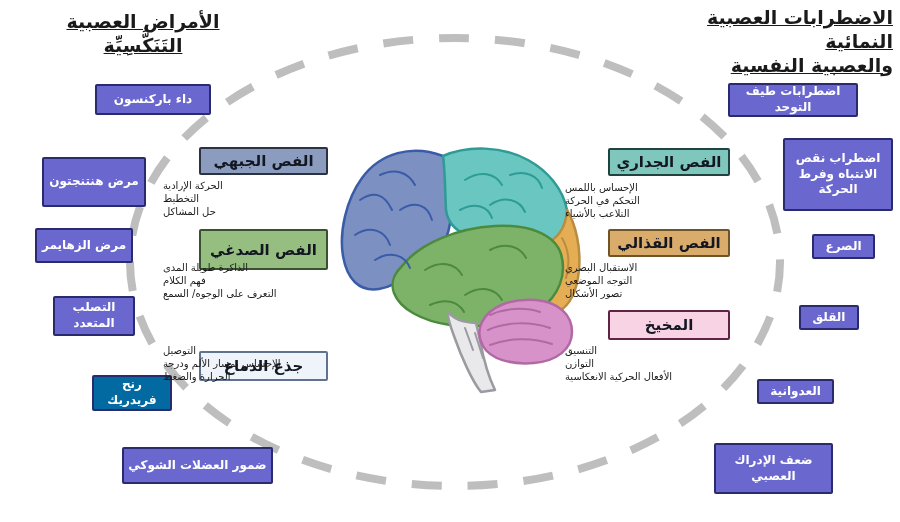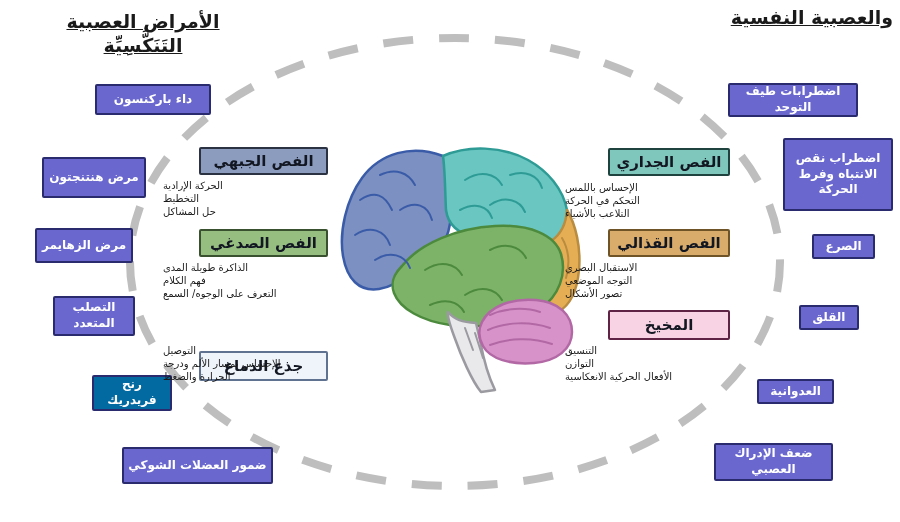--- a/index.html
+++ b/index.html
@@ -44,45 +44,46 @@
 </style>
 </head>
 <body>
 
 <svg id="ellipse-layer" width="900" height="522" viewBox="0 0 900 522">
   <ellipse cx="455" cy="262" rx="325" ry="224" fill="none" stroke-width="8" stroke-dasharray="30 26" stroke-linecap="butt" stroke="#bebebe"></ellipse>
 </svg>
 
 <div class="abs title" style="left:28px;top:10px;width:230px;text-align:center;">الأمراض العصبية التَنَكُّسِيِّة</div>
 <div class="abs title" style="right:7px;top:6px;width:240px;text-align:right;">
+  <div>الاضطرابات العصبية النمائية</div>
   <div>والعصبية النفسية</div>
 </div>
 
 <div class="disease-box" style="left: 95px; top: 84px; width: 116px; height: 31px; background-color: rgb(106, 104, 206);">داء باركنسون</div>
-<div class="disease-box" style="left: 42px; top: 157px; width: 104px; height: 41px; background-color: rgb(106, 104, 206);">مرض هنتنجتون</div>
+<div class="disease-box" style="left: 42px; top: 157px; width: 104px; height: 50px; background-color: rgb(106, 104, 206);">مرض هنتنجتون</div>
 <div class="disease-box" style="left: 35px; top: 228px; width: 98px; height: 35px; background-color: rgb(106, 104, 206);">مرض الزهايمر</div>
 <div class="disease-box" style="left: 53px; top: 296px; width: 82px; height: 40px; background-color: rgb(106, 104, 206);">التصلب المتعدد</div>
 <div class="disease-box" style="left: 92px; top: 375px; width: 80px; height: 36px; background-color: #0369a1;">رنح فريدريك</div>
 <div class="disease-box" style="left: 122px; top: 447px; width: 151px; height: 37px; background-color: rgb(106, 104, 206);">ضمور العضلات الشوكي</div>
 
 <div class="disease-box" style="left: 728px; top: 83px; width: 130px; height: 34px; background-color: rgb(106, 104, 206);">اضطرابات طيف التوحد</div>
 <div class="disease-box" style="left: 783px; top: 138px; width: 110px; height: 73px; background-color: rgb(106, 104, 206);">اضطراب نقص الانتباه وفرط الحركة</div>
 <div class="disease-box" style="left: 812px; top: 234px; width: 63px; height: 25px; background-color: rgb(106, 104, 206);">الصرع</div>
 <div class="disease-box" style="left: 799px; top: 305px; width: 60px; height: 25px; background-color: rgb(106, 104, 206);">القلق</div>
 <div class="disease-box" style="left: 757px; top: 379px; width: 77px; height: 25px; background-color: rgb(106, 104, 206);">العدوانية</div>
-<div class="disease-box" style="left: 714px; top: 443px; width: 119px; height: 38px; background-color: rgb(106, 104, 206);">ضعف الإدراك العصبي</div>
+<div class="disease-box" style="left: 714px; top: 443px; width: 119px; height: 51px; background-color: rgb(106, 104, 206);">ضعف الإدراك العصبي</div>
 
 <div class="lobe-header hdr-frontal" style="left: 199px; top: 147px; width: 129px; height: 28px; background-color: rgb(140, 156, 190);">الفص الجبهي</div>
 <div class="lobe-functions" style="left:163px;top:180px;width:165px;">
   <div>الحركة الإرادية</div>
   <div>التخطيط</div>
   <div>حل المشاكل</div>
 </div>
 
-<div class="lobe-header hdr-temporal" style="left: 199px; top: 229px; width: 129px; height: 28px; background-color: rgb(151, 190, 129);">الفص الصدغي</div>
+<div class="lobe-header hdr-temporal" style="left: 199px; top: 229px; width: 129px; height: 41px; background-color: rgb(151, 190, 129);">الفص الصدغي</div>
 <div class="lobe-functions" style="left:163px;top:262px;width:165px;">
   <div>الذاكرة طويلة المدى</div>
   <div>فهم الكلام</div>
   <div>التعرف على الوجوه/ السمع</div>
 </div>
 
 <div class="lobe-header hdr-brainstem" style="left: 199px; top: 310px; width: 129px; height: 30px; background-color: rgb(239, 244, 250); margin-top: 41px;">جذع الدماغ</div>
 <div class="lobe-functions" style="left:163px;top:345px;width:165px;">
   <div>التوصيل</div>
   <div>الإحساس بمسار الألم ودرجة</div>

